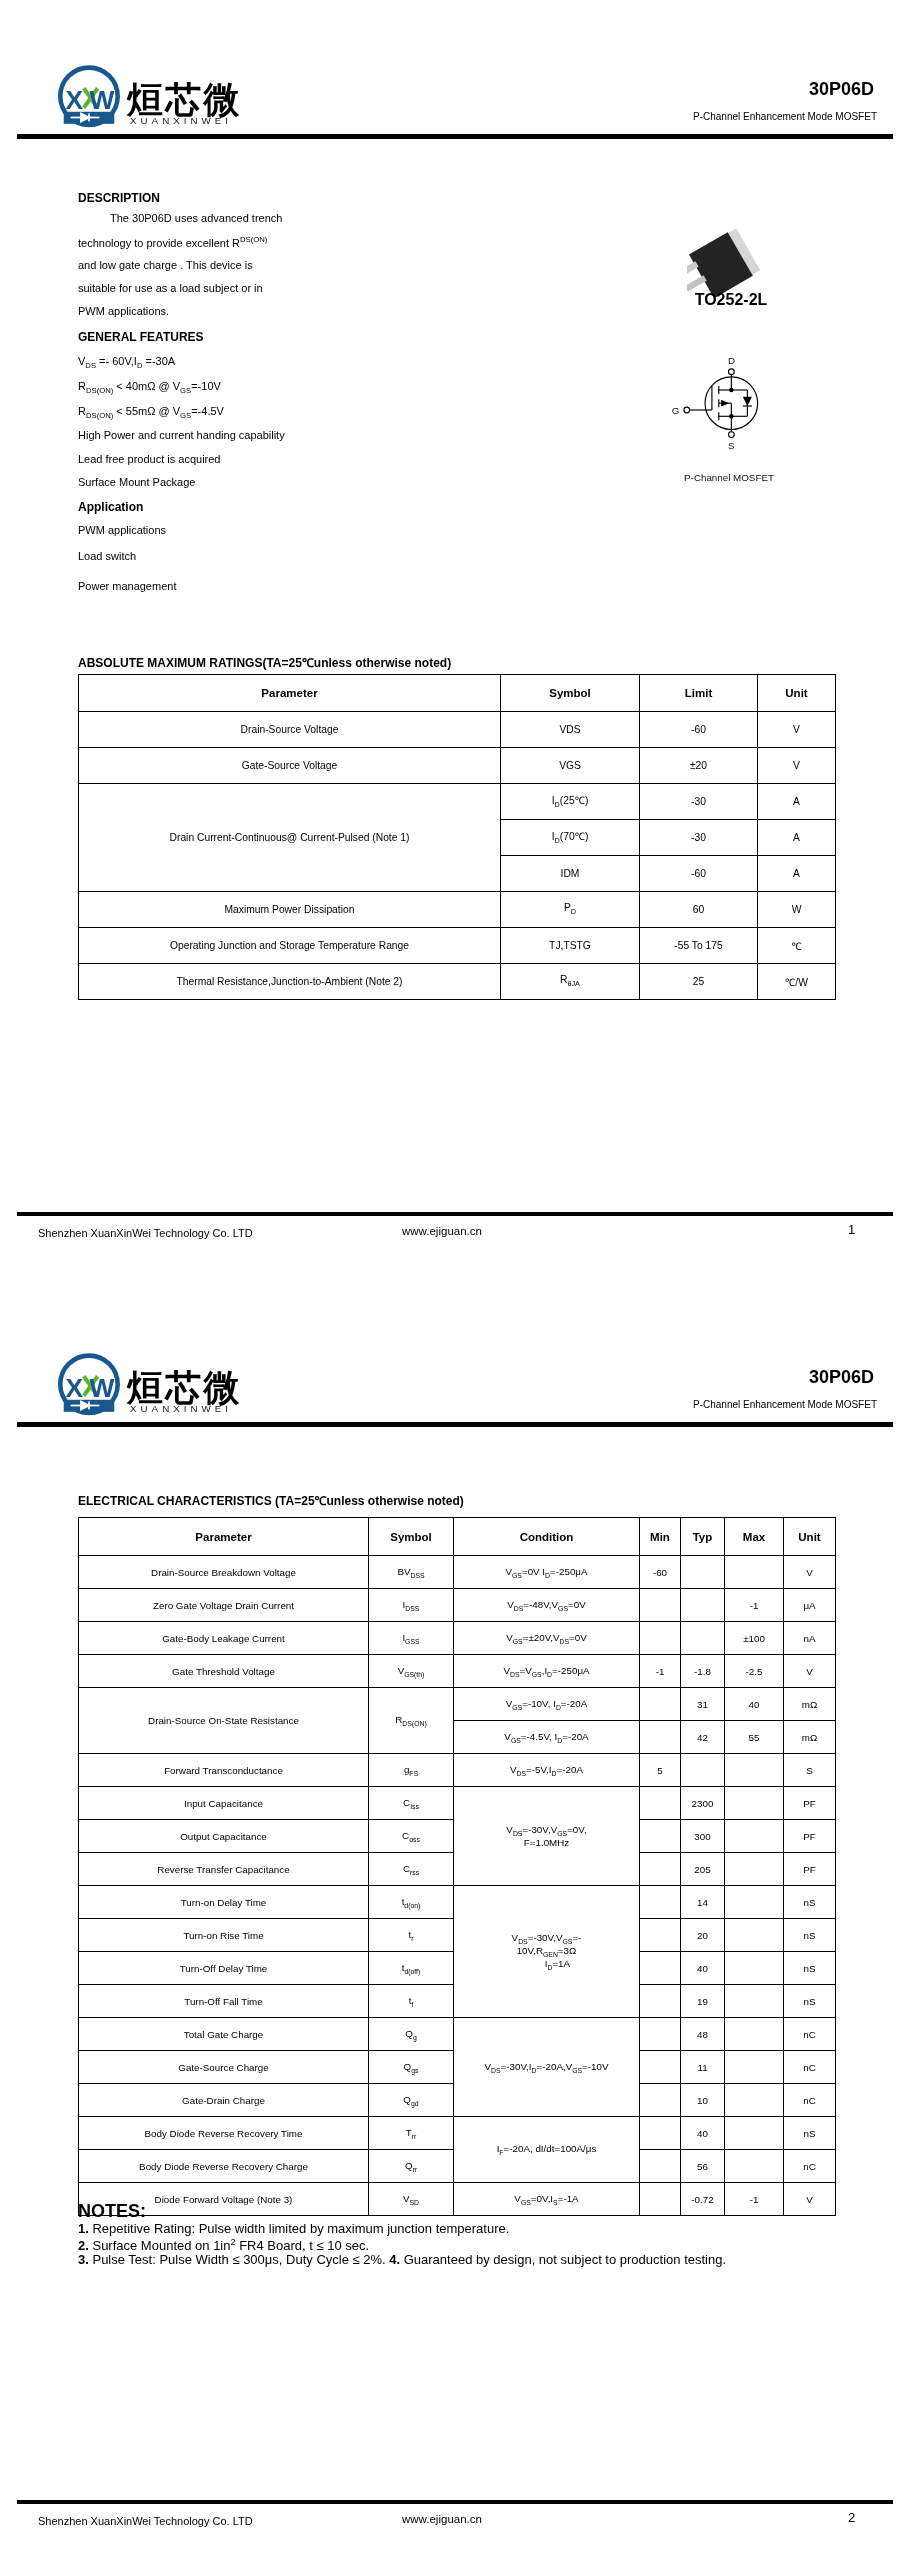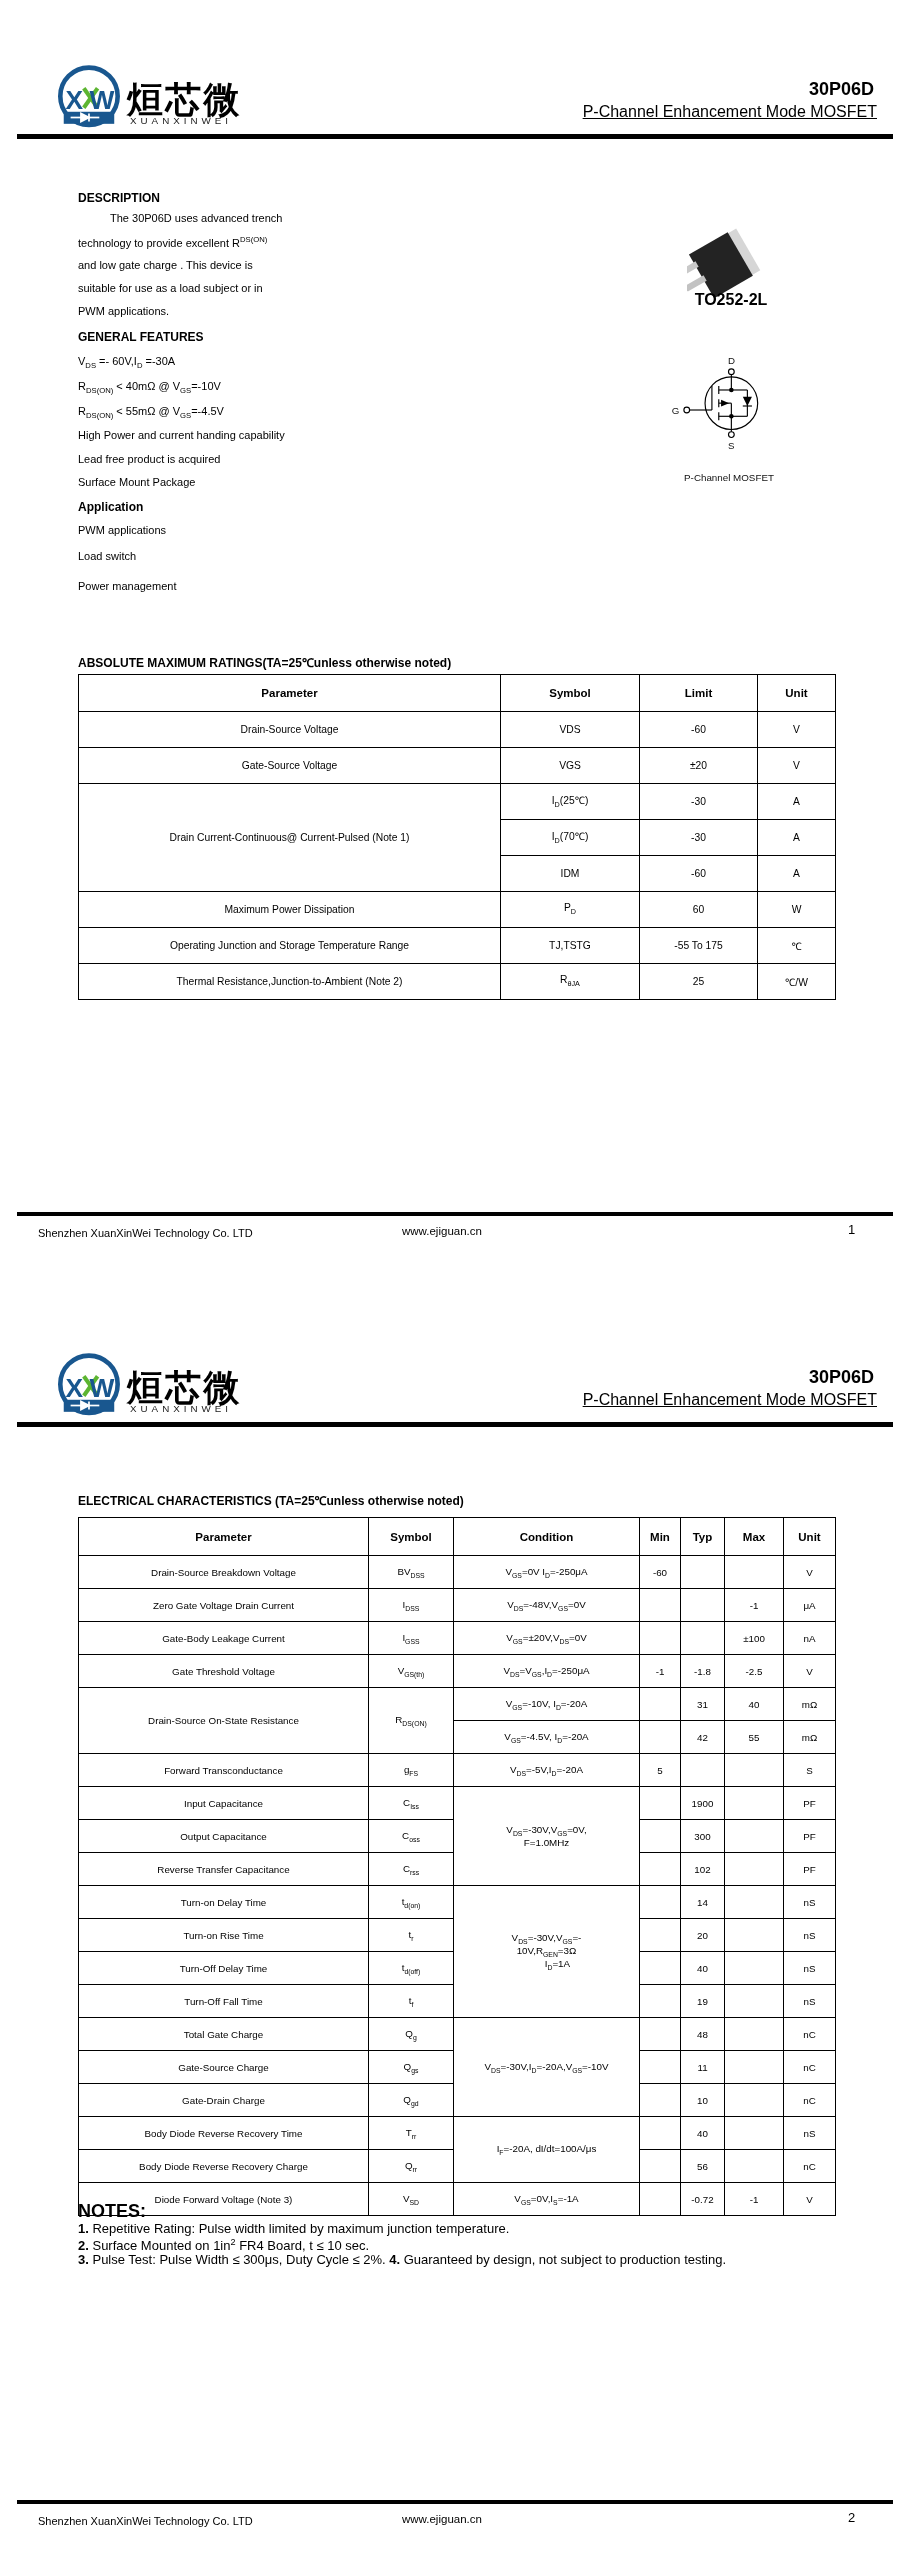--- a/index.html
+++ b/index.html
@@ -8,21 +8,21 @@
   .page { position:relative; width:910px; height:1288px; background:#fff; overflow:hidden; }
 
   
   .rule { position:absolute; left:17px; width:876px; background:#000; }
   .hdr-rule { top:134px; height:4.6px; }
   .ftr-rule { top:1212px; height:4px; }
   .logo-svg { position:absolute; left:55px; top:63px; }
   .logo-cjk { position:absolute; left:127px; top:76px; font-size:36px; font-weight:bold; letter-spacing:2.3px; white-space:nowrap; }
   .logo-latin { position:absolute; left:130px; top:115px; font-size:9.8px; letter-spacing:4px; color:#1a1a1a; white-space:nowrap; }
   .pn { position:absolute; right:36px; top:79px; font-size:18px; font-weight:bold; }
-  .pn-sub { position:absolute; right:33px; top:103px; font-size:16px;text-decoration:underline; }
+  .pn-sub { position:absolute; right:33px; top:111px; font-size:10px; }
   .ftr-company { position:absolute; left:38px; top:1227px; font-size:11px; }
   .ftr-site { position:absolute; left:402px; top:1225px; font-size:11.5px; }
   .ftr-page { position:absolute; left:848px; top:1222px; font-size:13px; }
 
   
   .sec-h { position:absolute; left:78px; font-weight:bold; font-size:12px; white-space:nowrap; }
   .body-line { position:absolute; left:78px; font-size:11px; white-space:nowrap; }
   .indent { padding-left:32px; }
   sub { font-size:70%; } sup { font-size:70%; }
 
@@ -310,37 +310,37 @@
       <td>5</td>
       <td></td>
       <td></td>
       <td>S</td>
     </tr>
     <tr>
       <td class="pl">Input Capacitance</td>
       <td>C<sub>Iss</sub></td>
       <td rowspan="3">V<sub>DS</sub>=-30V,V<sub>GS</sub>=0V,<br>F=1.0MHz</td>
       <td></td>
-      <td>1900</td>
+      <td>2300</td>
       <td></td>
       <td>PF</td>
     </tr>
     <tr>
       <td class="pl">Output Capacitance</td>
       <td>C<sub>oss</sub></td>
       <td></td>
       <td>300</td>
       <td></td>
       <td>PF</td>
     </tr>
     <tr>
       <td class="pl">Reverse Transfer Capacitance</td>
       <td>C<sub>rss</sub></td>
       <td></td>
-      <td>102</td>
+      <td>205</td>
       <td></td>
       <td>PF</td>
     </tr>
     <tr>
       <td class="pl">Turn-on Delay Time</td>
       <td>t<sub>d(on)</sub></td>
       <td rowspan="4" class="cond-left">V<sub>DS</sub>=-30V,V<sub>GS</sub>=-<br>10V,R<sub>GEN</sub>=3Ω<br>&nbsp;&nbsp;&nbsp;&nbsp;&nbsp;&nbsp;&nbsp;&nbsp;I<sub>D</sub>=1A</td>
       <td></td>
       <td>14</td>
       <td></td>

